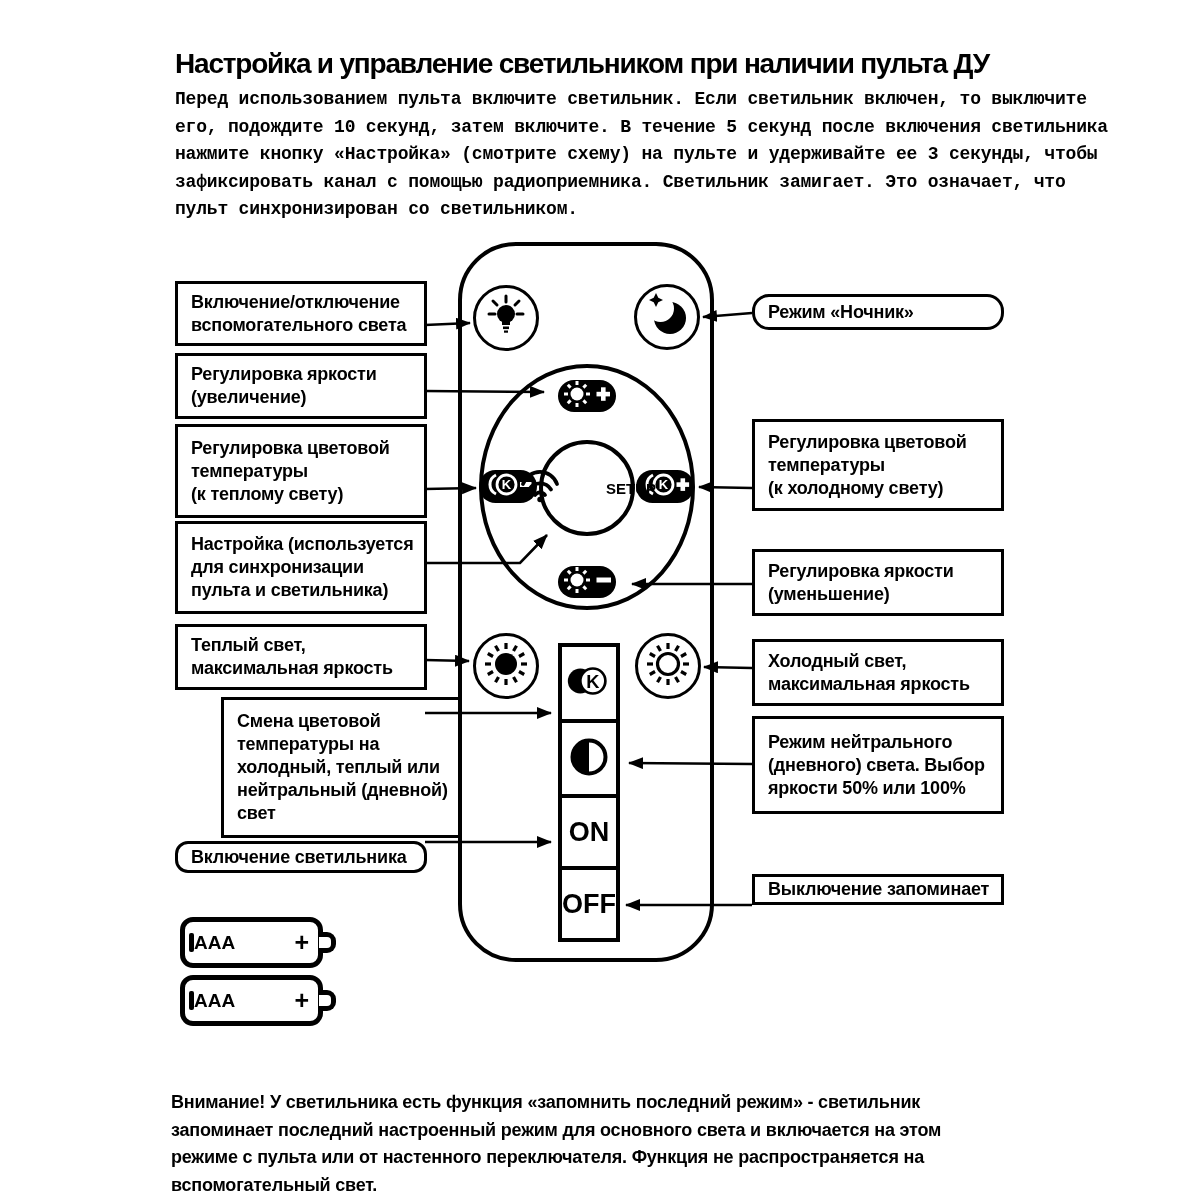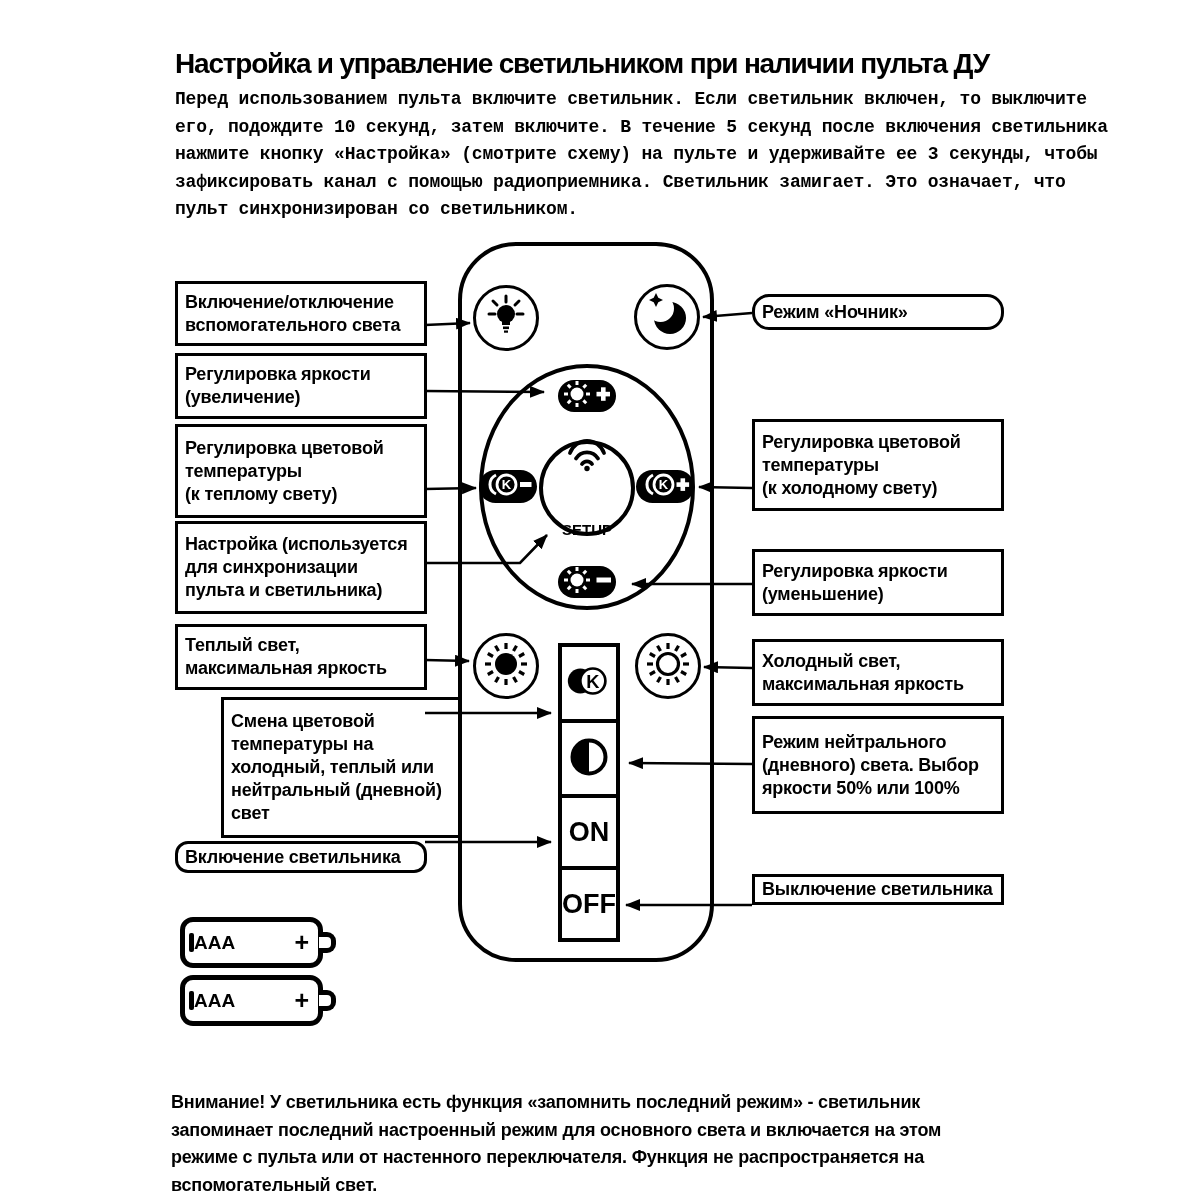--- a/index.html
+++ b/index.html
@@ -11,21 +11,21 @@
   .title {
     position:absolute; left:175px; top:16px; font-size:28px; font-weight:700;
     letter-spacing:-1.2px; white-space:pre;margin-top:32px;
   }
   .text {
     position:absolute; font-size:18px; font-weight:700; line-height:27.5px;
     letter-spacing:-0.2px; white-space:pre;
   }
   .callout {
     position:absolute; border:3px solid #000; background:#fff;
-    display:flex; align-items:center; padding:2px 7px;
+    display:flex; align-items:center; padding:2px 13px;
     font-size:18px; line-height:23px; font-weight:700; white-space:pre;
     letter-spacing:-0.2px;
   }
   .remote {
     position:absolute; left:458px; top:242px; width:256px; height:720px;
     border:4px solid #000; border-radius:58px; background:#fff;
   }
   .ellipse {
     position:absolute; left:479px; top:364px; width:216px; height:246px;
     border:4px solid #000; border-radius:50%; background:#fff;
@@ -34,21 +34,21 @@
     position:absolute; border:3px solid #000; border-radius:50%; background:#fff;
     display:flex; align-items:center; justify-content:center;
   }
   .pill {
     position:absolute; background:#000; border-radius:17px;
     display:flex; align-items:center; justify-content:center;
   }
   .setup {
     position:absolute; left:539px; top:440px; width:96px; height:96px;
     border:4px solid #000; border-radius:50%; background:#fff;
-    display:flex; flex-direction:column; align-items:center; justify-content:center;gap:44px;
+    display:flex; flex-direction:row; align-items:center; justify-content:center;gap:44px;
   }
   .setup-label { font-size:15px; font-weight:700; margin-top:1px; }
   .col {
     position:absolute; left:558px; top:643px; width:62px; height:299px;
     border:4px solid #000; background:#fff; display:flex; flex-direction:column;
   }
   .cell { display:flex; align-items:center; justify-content:center; border-top:4px solid #000; }
   .cell.first { border-top:0; }
   .onoff { font-size:27px; font-weight:700; }
   .battery {
@@ -100,21 +100,21 @@
   <div class="callout" style="left:752px; top:419px; width:252px; height:92px;">Регулировка цветовой
 температуры
 (к холодному свету)</div>
   <div class="callout" style="left:752px; top:549px; width:252px; height:67px;">Регулировка яркости
 (уменьшение)</div>
   <div class="callout" style="left:752px; top:639px; width:252px; height:67px;">Холодный свет,
 максимальная яркость</div>
   <div class="callout" style="left:752px; top:716px; width:252px; height:98px;">Режим нейтрального
 (дневного) света. Выбор
 яркости 50% или 100%</div>
-  <div class="callout" style="left:752px; top:874px; width:252px; height:31px;">Выключение светильника</div>
+  <div class="callout" style="left:752px; top:874px; width:252px; height:31px;">Выключение запоминает</div>
 
   <div class="remote"></div>
   <div class="ellipse"></div>
 
   <div class="btn-circle" style="left:473px; top:285px; width:66px; height:66px;">
     <span>
       <svg width="52" height="52" viewBox="0 0 52 52">
         <g stroke="#000" stroke-width="3" stroke-linecap="round">
           <line x1="26" y1="6" x2="26" y2="12"></line>
           <line x1="13" y1="11" x2="17" y2="15"></line>

